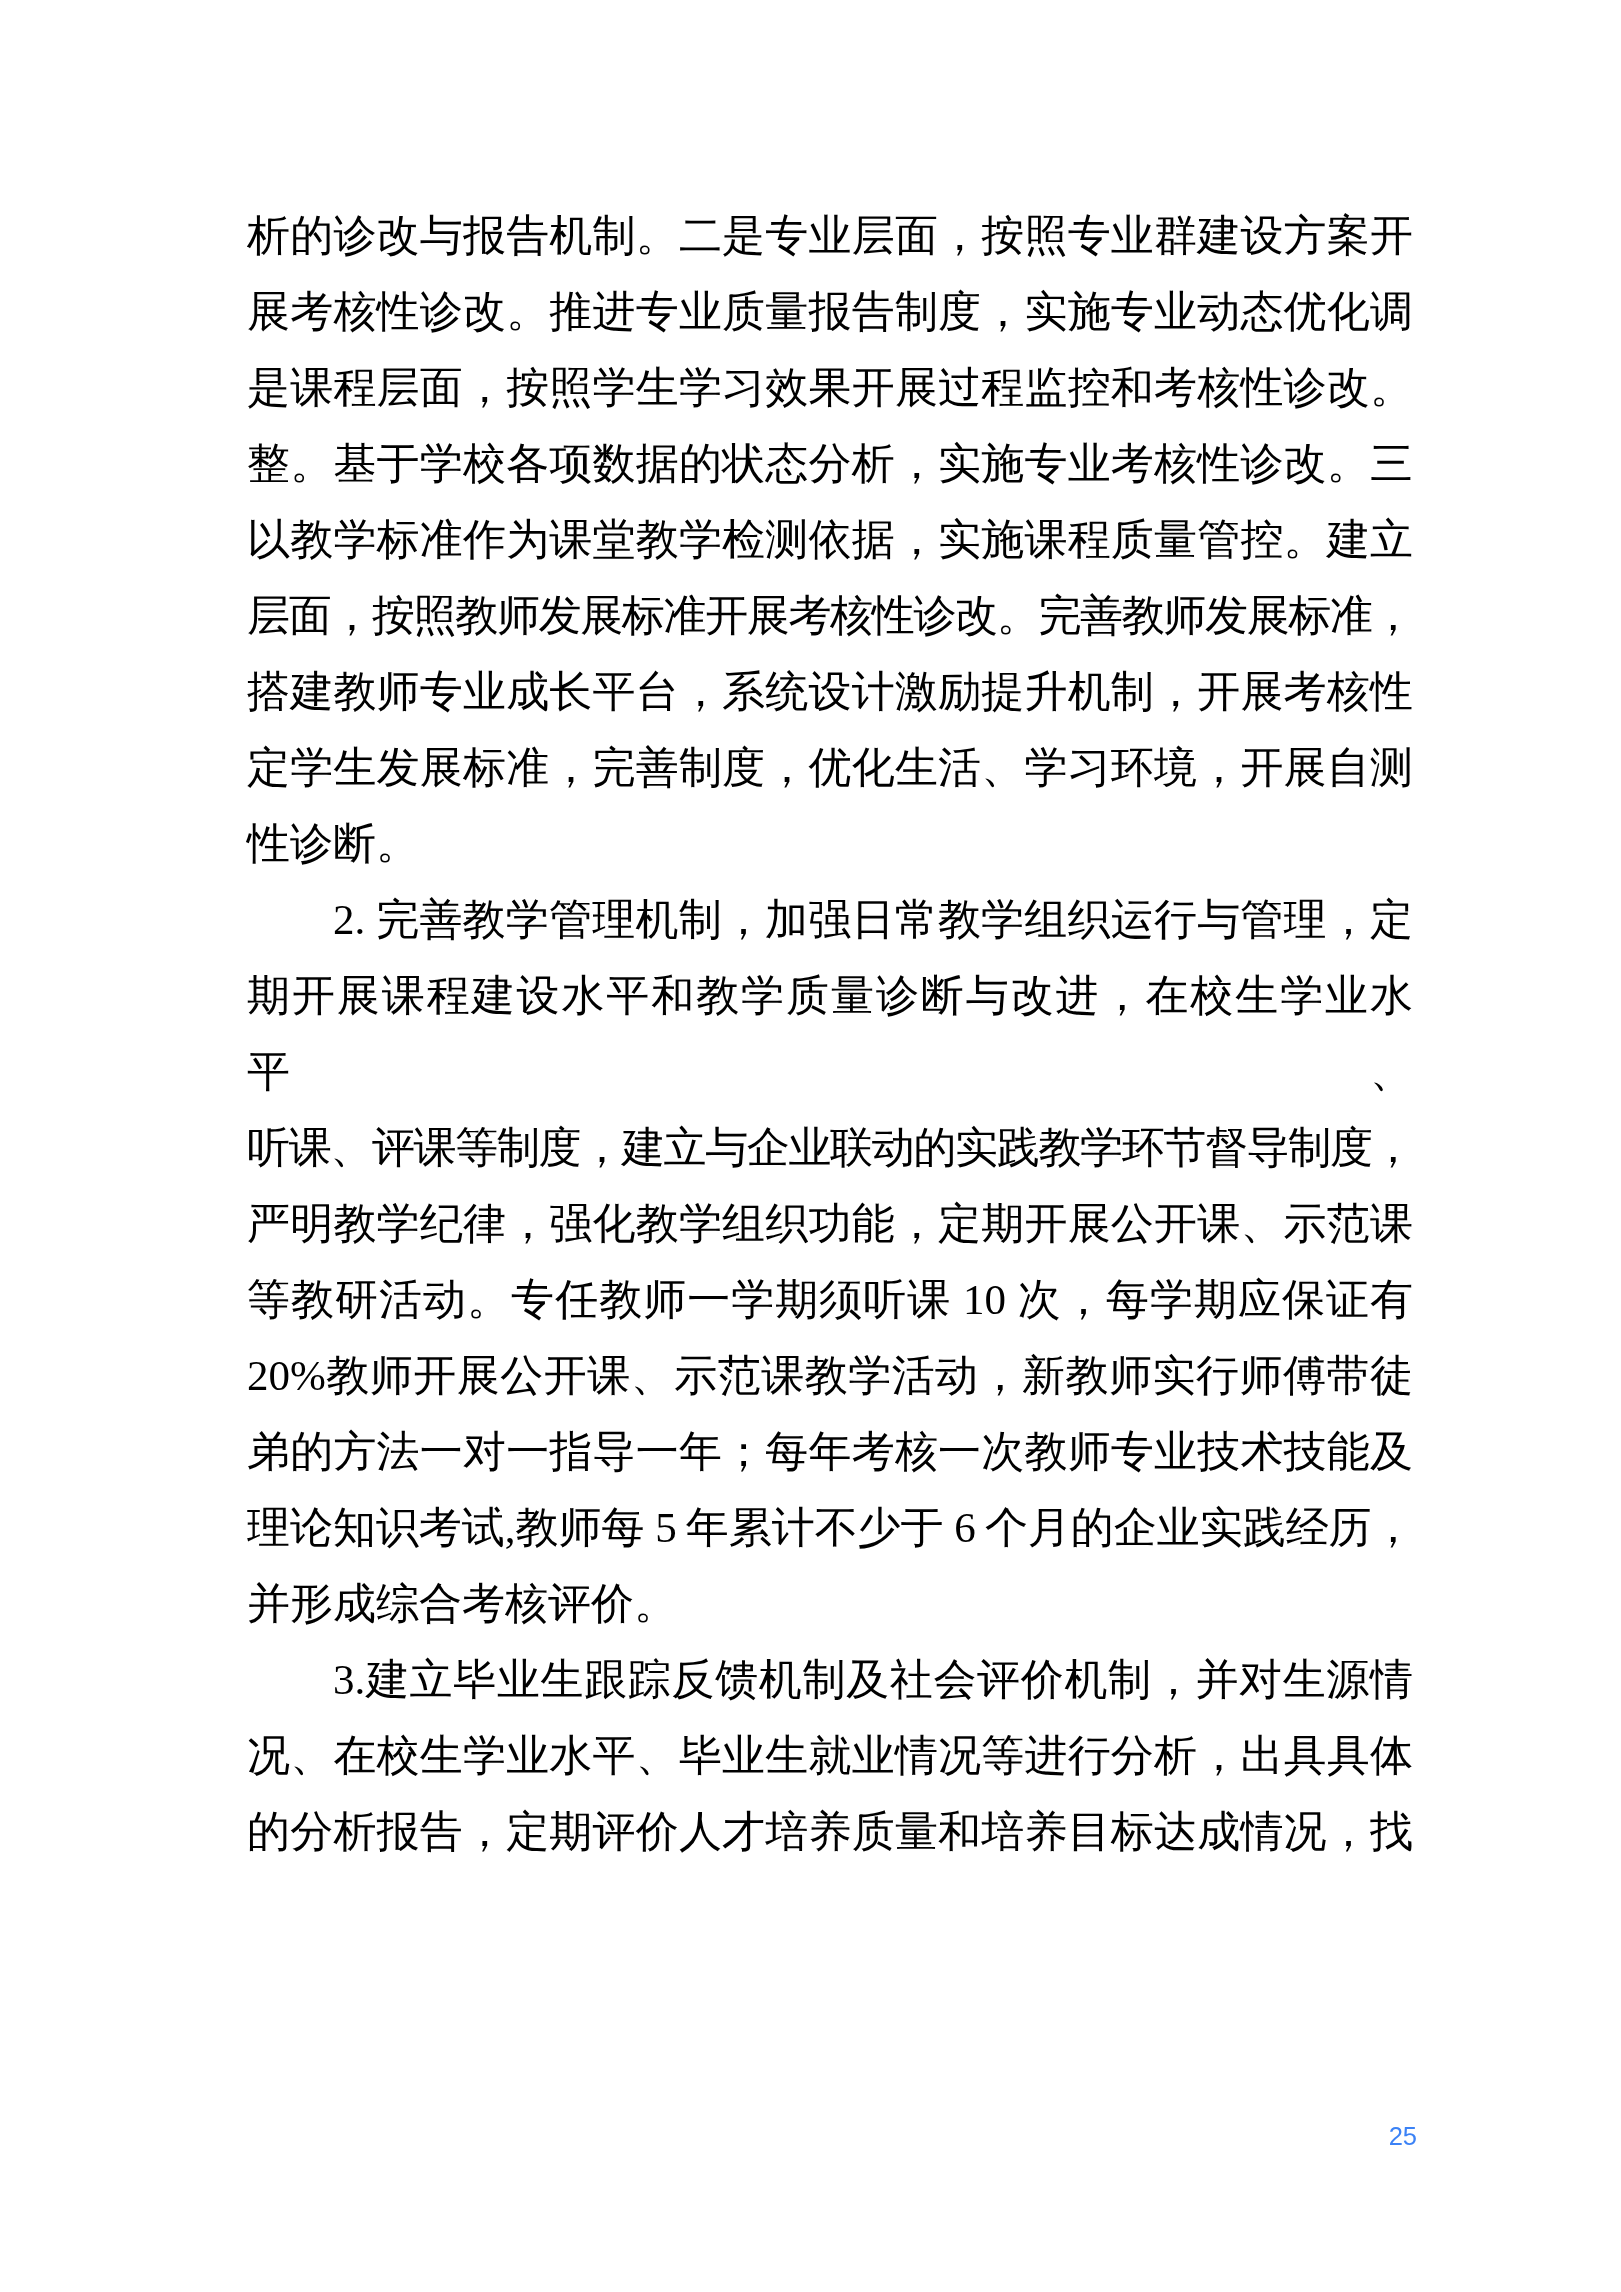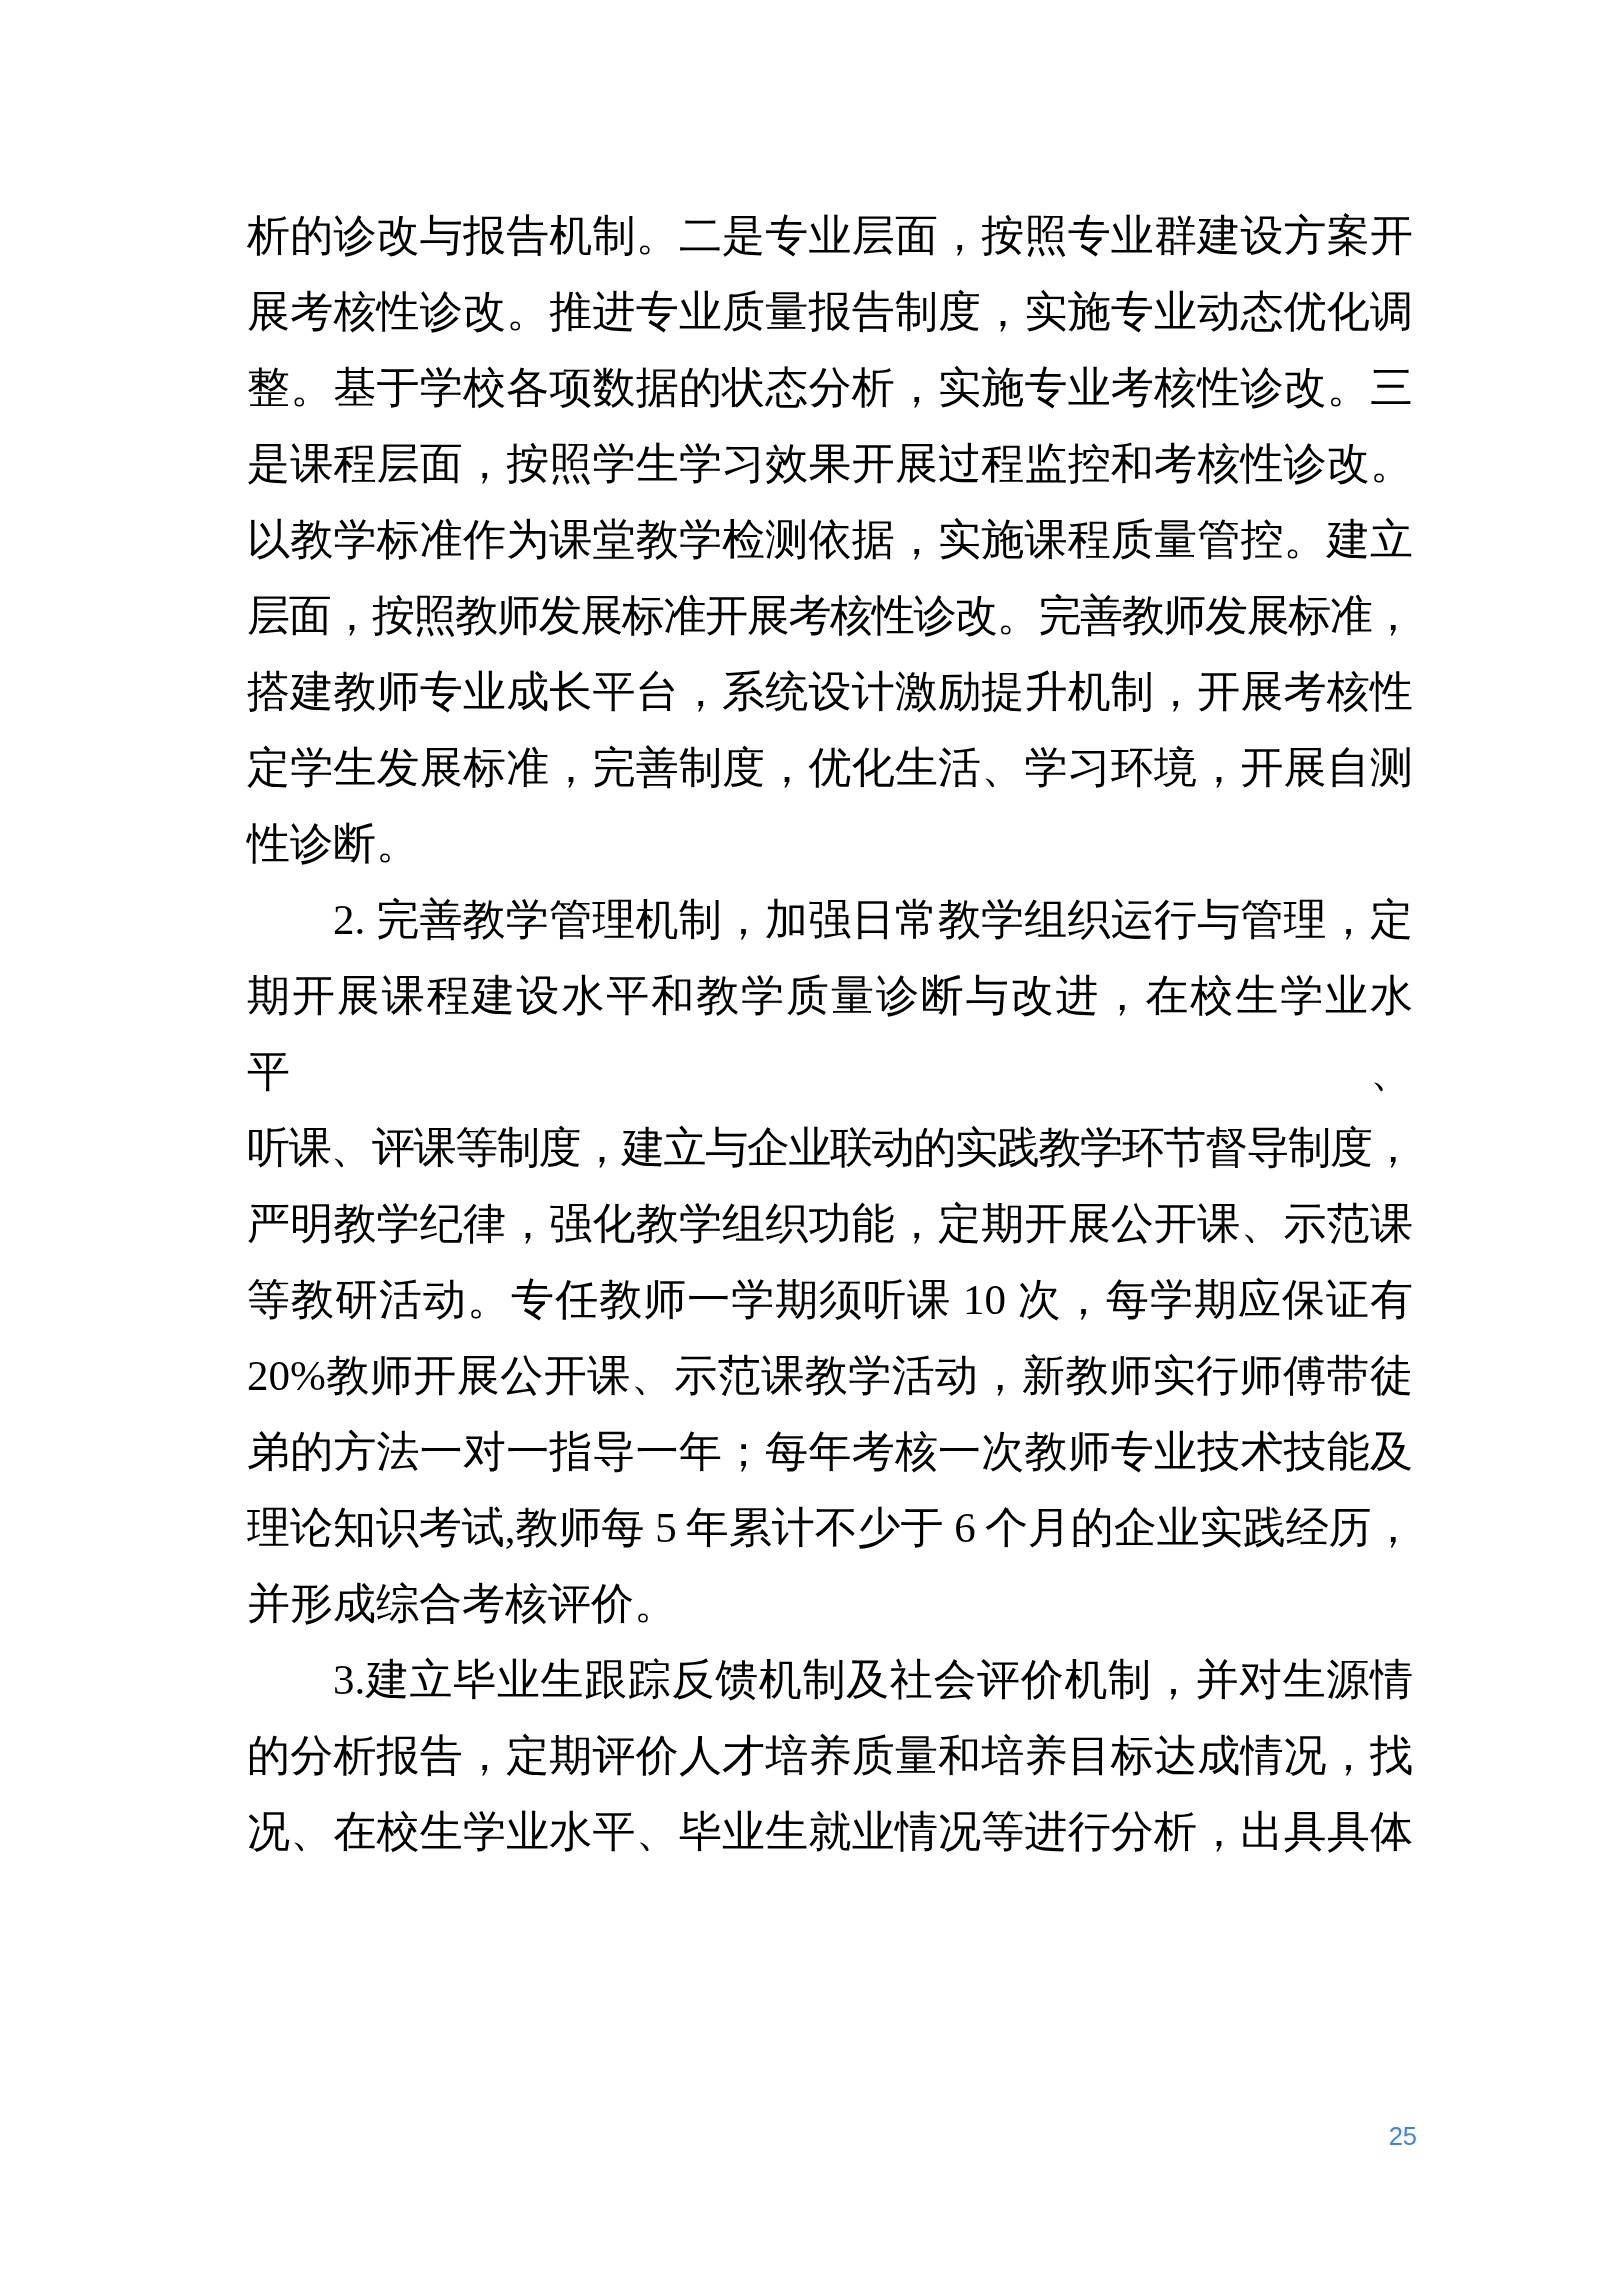--- a/index.html
+++ b/index.html
@@ -56,40 +56,40 @@
 </style>
 </head>
 <body>
 
 <main class="page">
   <section class="body-text">
 
   <div class="para">
         <div class="line justify">析的诊改与报告机制。二是专业层面，按照专业群建设方案开</div>
         <div class="line justify">展考核性诊改。推进专业质量报告制度，实施专业动态优化调</div>
+        <div class="line justify">是课程层面，按照学生学习效果开展过程监控和考核性诊改。</div>
         <div class="line justify">整。基于学校各项数据的状态分析，实施专业考核性诊改。三</div>
-        <div class="line justify">是课程层面，按照学生学习效果开展过程监控和考核性诊改。</div>
         <div class="line justify">以教学标准作为课堂教学检测依据，实施课程质量管控。建立</div>
         <div class="line justify tight">层面，按照教师发展标准开展考核性诊改。完善教师发展标准，</div>
         <div class="line justify">搭建教师专业成长平台，系统设计激励提升机制，开展考核性</div>
         <div class="line justify">定学生发展标准，完善制度，优化生活、学习环境，开展自测</div>
         <div class="line">性诊断。</div>
       </div>
       <div class="para">
         <div class="line justify indent">2. 完善教学管理机制，加强日常教学组织运行与管理，定</div>
         <div class="line justify">期开展课程建设水平和教学质量诊断与改进，在校生学业水平、</div>
         <div class="line justify tight">听课、评课等制度，建立与企业联动的实践教学环节督导制度，</div>
         <div class="line justify">严明教学纪律，强化教学组织功能，定期开展公开课、示范课</div>
         <div class="line justify">等教研活动。专任教师一学期须听课 10 次，每学期应保证有</div>
         <div class="line justify">20%教师开展公开课、示范课教学活动，新教师实行师傅带徒</div>
         <div class="line justify">弟的方法一对一指导一年；每年考核一次教师专业技术技能及</div>
         <div class="line justify tight">理论知识考试,教师每 5 年累计不少于 6 个月的企业实践经历，</div>
         <div class="line">并形成综合考核评价。</div>
       </div>
       <div class="para">
         <div class="line justify indent">3.建立毕业生跟踪反馈机制及社会评价机制，并对生源情</div>
+        <div class="line justify">况、在校生学业水平、毕业生就业情况等进行分析，出具具体</div>
         <div class="line justify">的分析报告，定期评价人才培养质量和培养目标达成情况，找</div>
-        <div class="line justify">况、在校生学业水平、毕业生就业情况等进行分析，出具具体</div>
       </div>
     </section>
   <div class="page-number">25</div>
 </main>
 
 
 </body></html>

